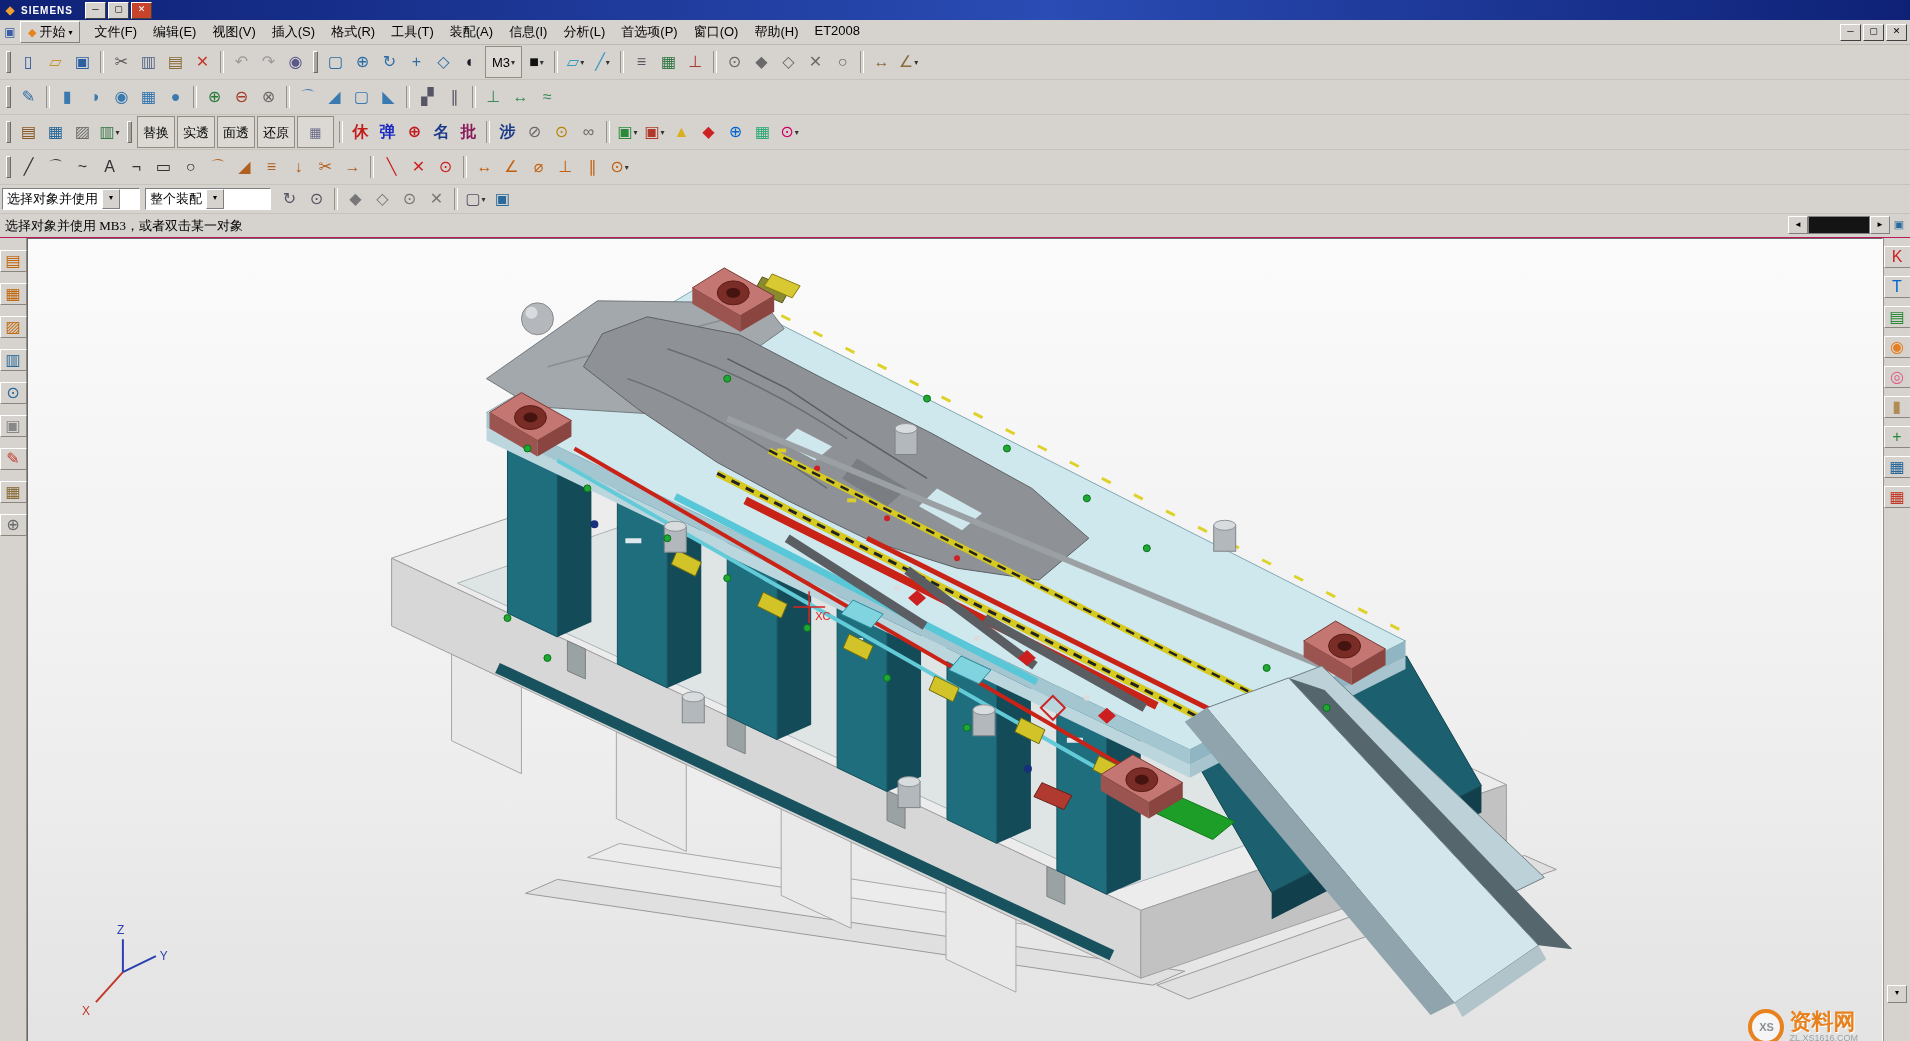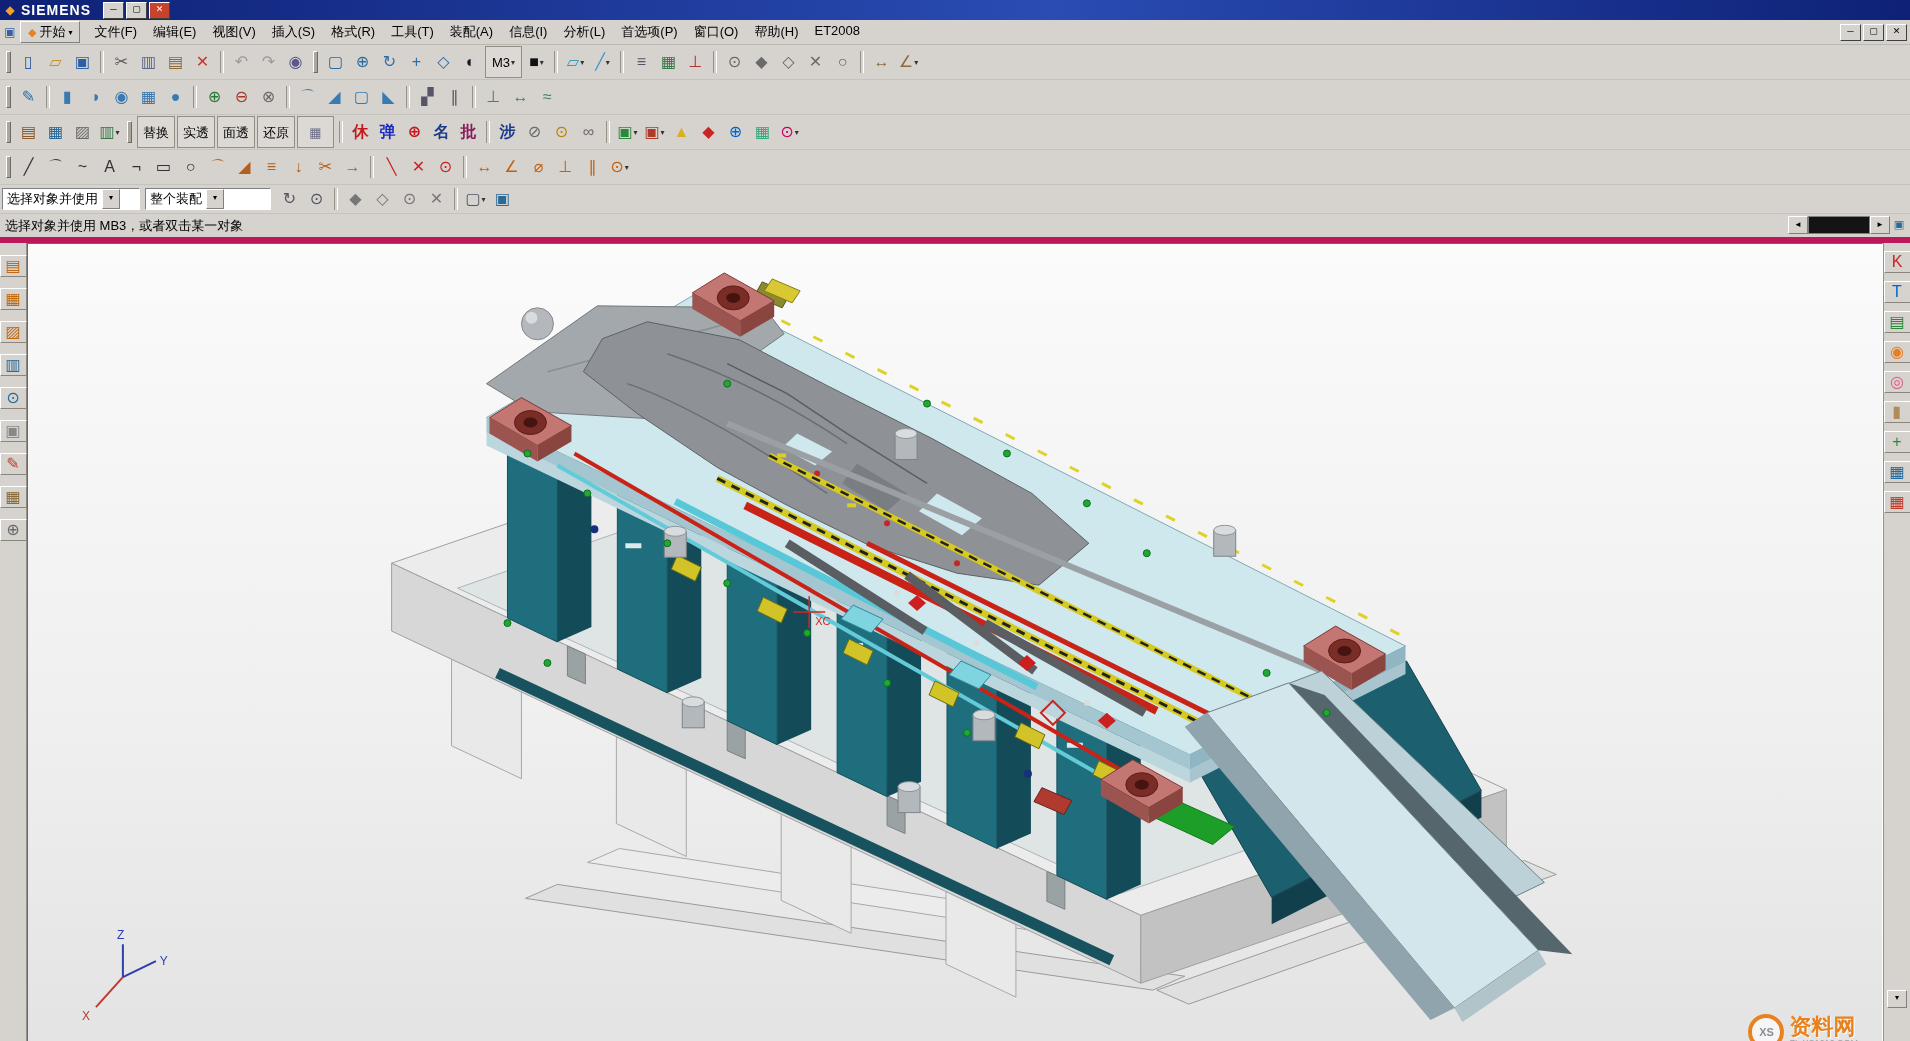--- a/index.html
+++ b/index.html
@@ -3,21 +3,21 @@
 <meta charset="utf-8">
 <style>
   html,body{margin:0;padding:0;}
   body{width:1910px;height:1041px;overflow:hidden;background:#d6d3ce;
        font-family:"Liberation Sans","DejaVu Sans",sans-serif;color:#000;}
   
   .titlebar{height:20px;background:linear-gradient(90deg,#0e2176,#2a4cb4 55%,#0e2176);
     display:flex;align-items:center;color:#fff;font-size:13px;font-weight:bold;padding:0 3px;}
   .app-icon{width:14px;height:14px;color:#f0a030;font-size:12px;line-height:14px;text-align:center;margin-right:4px;}
   .title-text{flex:1;white-space:nowrap;overflow:hidden;}
-  .brand{margin-right:10px;letter-spacing:1px;font-size:14px;}
+  .brand{margin-right:10px;letter-spacing:1px;font-size:10px;}
   .win-btn{width:19px;height:15px;background:#d6d3ce;border:1px solid;border-color:#fff #404040 #404040 #fff;
     color:#000;font-size:9px;line-height:13px;text-align:center;margin-left:2px;font-weight:normal;}
   .win-btn.close{background:#c8432c;color:#fff;font-weight:bold;}
   
   .menubar{height:24px;display:flex;align-items:center;background:#d6d3ce;border-bottom:1px solid #bcb8b2;font-size:13px;}
   .doc-icon{width:14px;height:14px;margin:0 3px;color:#3a5fa8;font-size:12px;text-align:center;}
   .start-btn{display:flex;align-items:center;gap:3px;border:1px solid;border-color:#fff #808080 #808080 #fff;
     background:#d6d3ce;padding:1px 7px;margin-right:6px;height:18px;}
   .start-btn .dd{font-size:8px;}
   .start-btn .ic{color:#e8821e;font-size:11px;}
@@ -37,21 +37,21 @@
   .tb-dd{font-size:8px;margin-left:1px;color:#333;}
   
   .selbar{height:28px;display:flex;align-items:center;background:#d6d3ce;border-bottom:1px solid #c6c2bc;padding-left:2px;font-size:13px;}
   .combo{display:flex;align-items:center;background:#fff;border:1px solid;border-color:#808080 #fff #fff #808080;
     height:20px;padding-left:4px;margin-right:5px;}
   .combo .val{white-space:nowrap;overflow:hidden;}
   .combo .dd-btn{width:16px;height:18px;background:#d6d3ce;border:1px solid;border-color:#fff #808080 #808080 #fff;
     margin-left:4px;text-align:center;font-size:8px;line-height:16px;flex:none;}
   .combo.c1{width:132px;}.combo.c2{width:120px;}
   
-  .promptbar{height:23px;display:flex;align-items:center;background:#d6d3ce;font-size:13px;padding-left:5px;position:relative;border-bottom:6px solid #be185d;}
+  .promptbar{height:23px;display:flex;align-items:center;background:#d6d3ce;font-size:13px;padding-left:5px;position:relative;border-bottom:1px solid #be185d;font-family:Liberation Serif, serif;}
   .scroll-cluster{position:absolute;right:2px;top:2px;display:flex;height:18px;}
   .sc-btn{width:18px;background:#d6d3ce;border:1px solid;border-color:#fff #808080 #808080 #fff;
     font-size:8px;text-align:center;line-height:16px;}
   .sc-track{width:60px;background:#141414;border:1px solid #808080;}
   .sc-ic{width:18px;text-align:center;font-size:11px;line-height:17px;color:#2a6a9a;}
   
   .main{display:flex;height:810px;}
   .side-left{width:26px;background:#d6d3ce;border-right:1px solid #969288;display:flex;flex-direction:column;align-items:center;padding-top:12px;gap:11px;flex:none;}
   .side-right{width:26px;background:#d6d3ce;border-left:1px solid #969288;display:flex;flex-direction:column;align-items:center;padding-top:8px;gap:8px;flex:none;position:relative;}
   .side-btn{width:20px;height:20px;display:flex;align-items:center;justify-content:center;font-size:13px;

